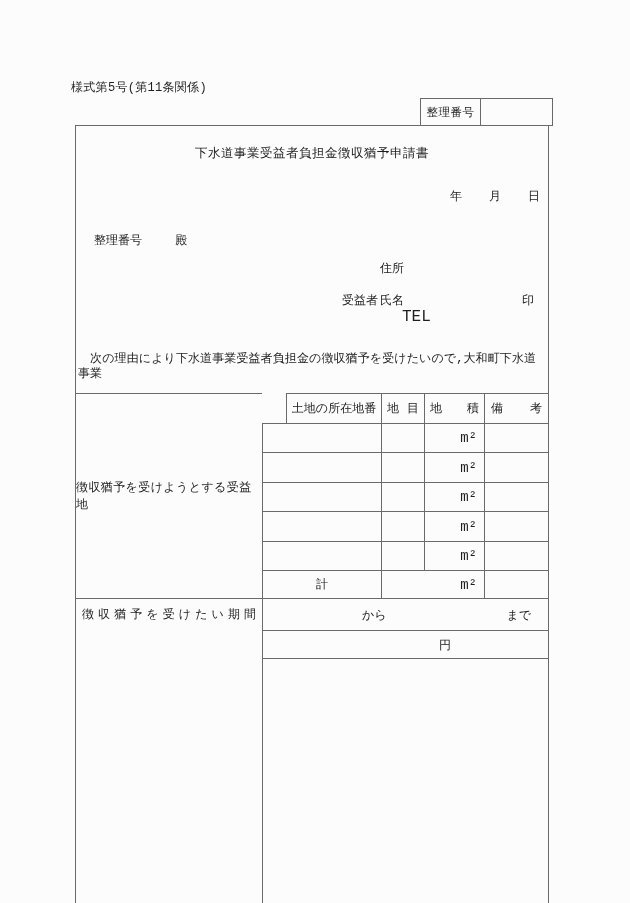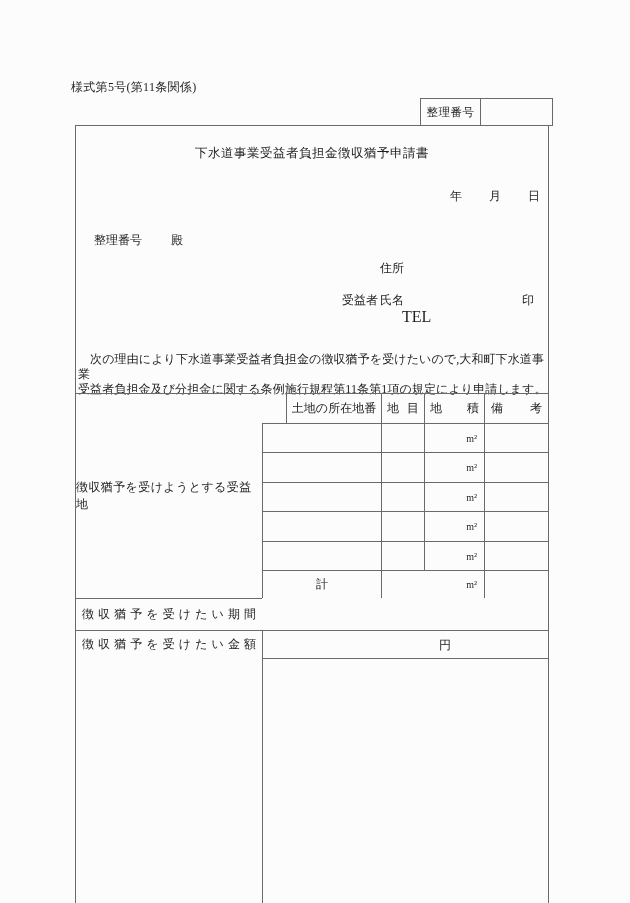--- a/index.html
+++ b/index.html
@@ -1,20 +1,20 @@
 <!DOCTYPE html>
 <html><head>
 <meta charset="utf-8">
 <style>
   * { margin:0; padding:0; box-sizing:border-box; }
   html,body { background:#e8e8e8; }
   .page {
     position:relative; width:630px; height:903px; margin:0 auto;
     background:#fcfcfc; color:#1e1e1e;
-    font-family:Liberation Serif, serif;
+    font-family:Liberation Mono, monospace;
     font-size:12px; overflow:hidden;
   }
   .form-number { position:absolute; left:71px; top:79px; letter-spacing:0.3px; }
 
   
   .ref-box {
     position:absolute; left:420px; top:98px; width:133px; height:28px;
     border:1px solid #6a6a6a; display:flex;
   }
   .ref-label {
@@ -57,21 +57,21 @@
   }
   .cell {
     border-top:1px solid #6a6a6a; border-left:1px solid #6a6a6a;
     display:flex; align-items:center; overflow:hidden;
   }
   .no-left { border-left:none; }
   .c-center { justify-content:center; }
   .jspan { display:block; flex:1; text-align:justify; text-align-last:justify; }
   .pad5 .jspan { padding:0 5px; }
   .pad6 .jspan { padding:0 6px; }
-  .unit-cell { justify-content:flex-end; padding-right:7px; font-size:10px; }
+  .unit-cell { justify-content:flex-end; padding-right:7px; font-size:14px; }
   .section-label { grid-row:1/8; grid-column:1; letter-spacing:0.4px; }
   .reason-label { letter-spacing:0.4px; }
   .rel { position:relative; }
   .from-suffix { position:absolute; left:99px; top:50%; transform:translateY(-50%); }
   .to-suffix   { position:absolute; right:17px; top:50%; transform:translateY(-50%); }
   .yen-suffix  { position:absolute; left:176px; top:50%; transform:translateY(-50%); }
 </style>
 </head>
 <body>
 
@@ -100,21 +100,20 @@
     </div>
 
     <span class="ap-address">住所</span>
     <span class="ap-role">受益者</span>
     <span class="ap-name">氏名</span>
     <span class="ap-seal">印</span>
     <span class="ap-tel">TEL</span>
 
     <div class="declaration">
       <div>　次の理由により下水道事業受益者負担金の徴収猶予を受けたいので,大和町下水道事業</div>
-      <div>受益者負担金及び分担金に関する条例施行規程第11条第1項の規定により申請します。</div>
     </div>
 
     <div class="grid-table">
 
       <div class="cell no-left c-center section-label">徴収猶予を受けようとする受益地</div>
 
       <div class="cell c-center" style="grid-row:1;grid-column:2;margin-left:24px;">土地の所在地番</div>
       <div class="cell pad5" style="grid-row:1;grid-column:3;">
           <span class="jspan">地目</span>
         </div>
@@ -150,24 +149,25 @@
       <div class="cell unit-cell" style="grid-row:6;grid-column:4;">m²</div>
       <div class="cell" style="grid-row:6;grid-column:5;"></div>
 
       <div class="cell c-center" style="grid-row:7;grid-column:2;">計</div>
       <div class="cell unit-cell" style="grid-row:7;grid-column:3/5;">m²</div>
       <div class="cell" style="grid-row:7;grid-column:5;"></div>
 
       <div class="cell no-left pad6" style="grid-row:8;grid-column:1;">
           <span class="jspan">徴収猶予を受けたい期間</span>
         </div>
+      <div class="cell rel" style="grid-row:8;grid-column:2/6;">
+        <span class="from-suffix">から</span>
+        <span class="to-suffix">まで</span>
+      </div>
 
-      <div class="cell no-left pad6" style="grid-row:9;grid-column:1;">
-          <span class="jspan">徴収猶予を受けたい金額</span>
-        </div>
       <div class="cell rel" style="grid-row:9;grid-column:2/6;">
         <span class="yen-suffix">円</span>
       </div>
 
       <div class="cell" style="grid-row:10;grid-column:2/6;"></div>
 
     </div>
   </div>
 </div>
 

